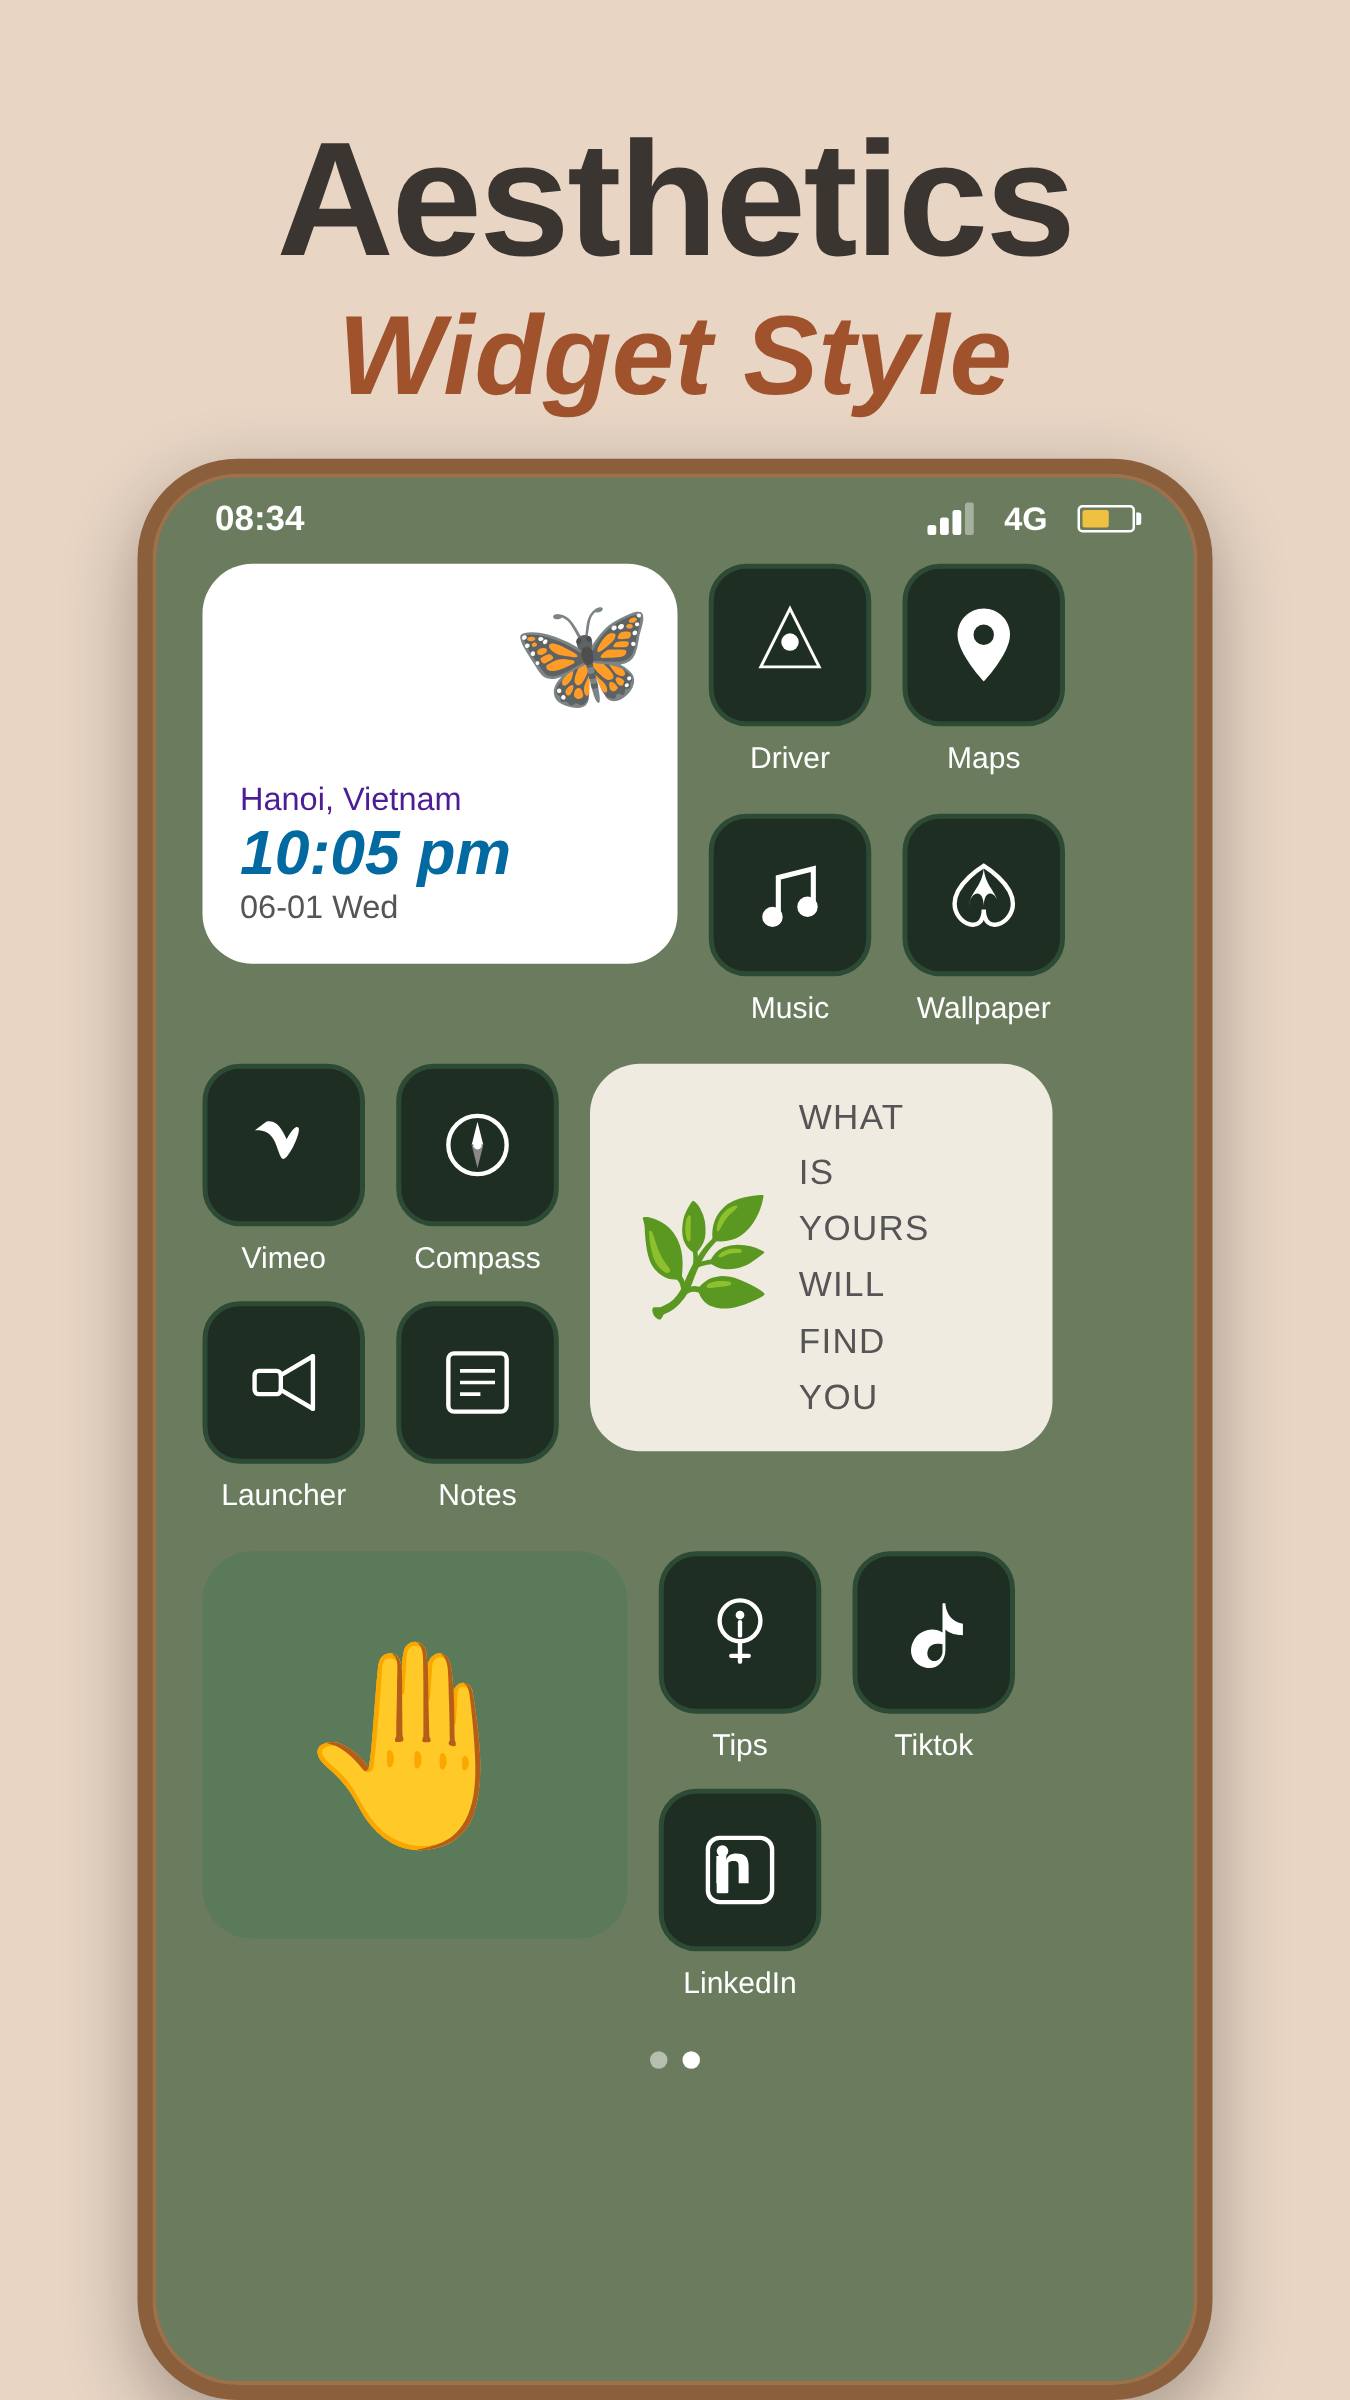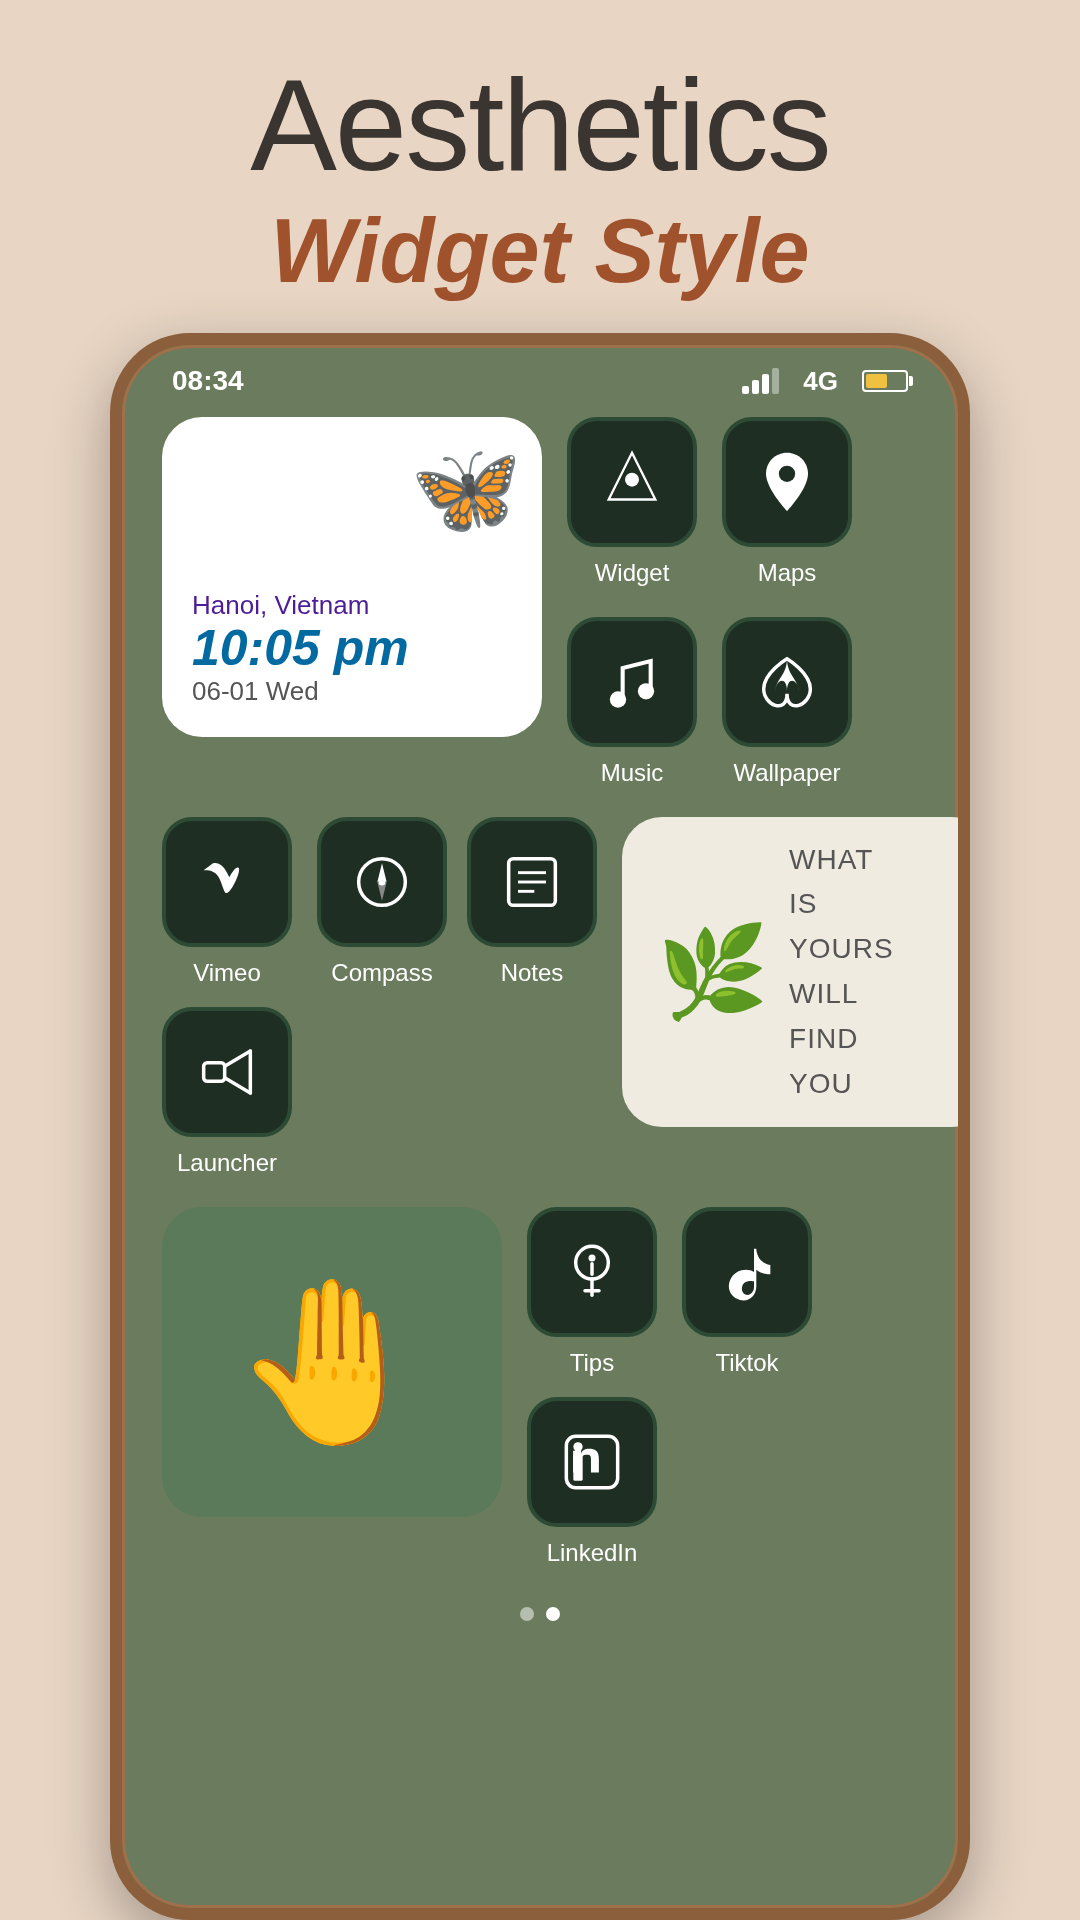--- a/index.html
+++ b/index.html
@@ -14,24 +14,25 @@
       align-items: center;
     }
 
     
     .header {
       text-align: center;
       padding: 60px 40px 30px;
     }
     .header-title {
       font-size: 130px;
-      font-weight: 400;
+      font-weight: 700;
       color: #3a3530;
       line-height: 1;
       letter-spacing: -2px;
+      margin-top: 34px;
     }
     .header-subtitle {
       font-size: 90px;
       font-weight: 600;
       color: #a0522d;
       font-style: italic;
       margin-top: 10px;
     }
 
     
@@ -310,21 +311,21 @@
 
       <div class="top-right-grid">
 
         <div class="app-icon">
           <div class="app-icon-img dark">
             <svg class="icon-svg" viewBox="0 0 60 60" fill="white" xmlns="http://www.w3.org/2000/svg">
               <path d="M30 5 L50 45 H10 Z" stroke="white" stroke-width="2" fill="none"></path>
               <circle cx="30" cy="28" r="6" fill="white"></circle>
             </svg>
           </div>
-          <span class="app-icon-label">Widget</span>
+          <span class="app-icon-label">Driver</span>
         </div>
 
         <div class="app-icon">
           <div class="app-icon-img dark">
             <svg class="icon-svg" viewBox="0 0 60 60" fill="white" xmlns="http://www.w3.org/2000/svg">
               <path d="M30 5 C20 5 12 13 12 23 C12 36 30 55 30 55 C30 55 48 36 48 23 C48 13 40 5 30 5Z" fill="white"></path>
               <circle cx="30" cy="23" r="7" fill="#1e2e22"></circle>
             </svg>
           </div>
           <span class="app-icon-label">Maps</span>
@@ -370,21 +371,21 @@
               <rect x="10" y="22" width="18" height="16" rx="3" fill="none" stroke="white" stroke-width="3"></rect>
               <line x1="28" y1="25" x2="50" y2="12" stroke="white" stroke-width="3" stroke-linecap="round"></line>
               <line x1="28" y1="35" x2="50" y2="48" stroke="white" stroke-width="3" stroke-linecap="round"></line>
               <line x1="50" y1="12" x2="50" y2="48" stroke="white" stroke-width="3" stroke-linecap="round"></line>
             </svg>
           </div>
           <span class="app-icon-label">Launcher</span>
         </div>
       </div>
 
-      <div style="display:flex; gap:20px;">
+      <div style="display:flex; flex-direction:column; gap:20px;">
         <div class="app-icon">
           <div class="app-icon-img dark">
             <svg class="icon-svg" viewBox="0 0 60 60" fill="white" xmlns="http://www.w3.org/2000/svg">
               <circle cx="30" cy="30" r="20" fill="none" stroke="white" stroke-width="3"></circle>
               <polygon points="30,14 34,30 30,28 26,30" fill="white"></polygon>
               <polygon points="30,46 26,30 30,32 34,30" fill="#888"></polygon>
               <circle cx="30" cy="30" r="3" fill="white"></circle>
             </svg>
           </div>
           <span class="app-icon-label">Compass</span>

